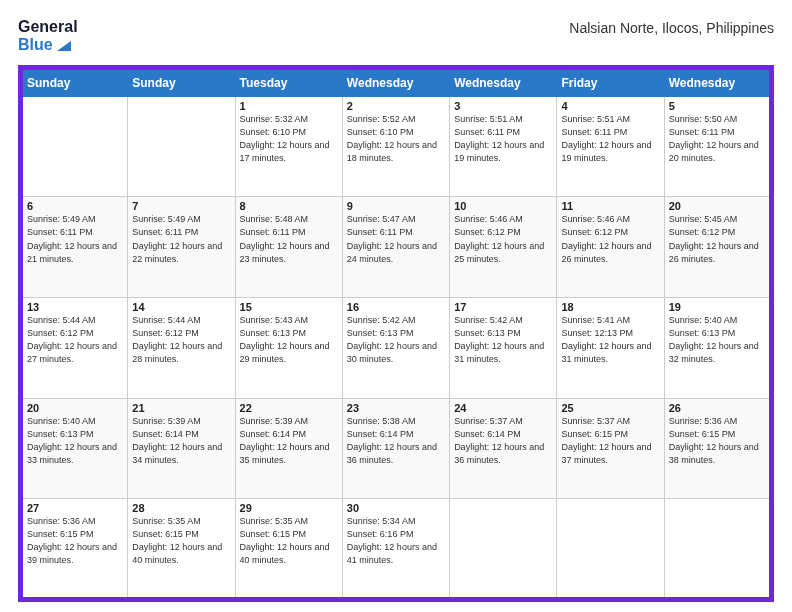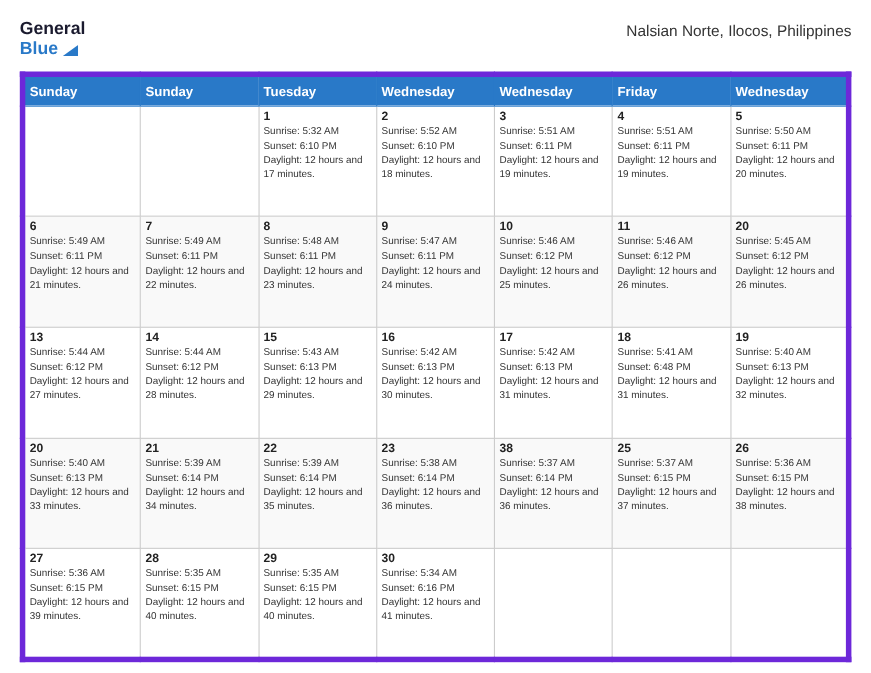--- a/index.html
+++ b/index.html
@@ -225,21 +225,21 @@
           </td>
           <td>
             <span class="day-num">17</span>
             <div class="day-info">Sunrise: 5:42 AM
 Sunset: 6:13 PM
 Daylight: 12 hours and 31 minutes.</div>
           </td>
           <td>
             <span class="day-num">18</span>
             <div class="day-info">Sunrise: 5:41 AM
-Sunset: 6:48 PM
+Sunset: 12:13 PM
 Daylight: 12 hours and 31 minutes.</div>
           </td>
           <td>
             <span class="day-num">19</span>
             <div class="day-info">Sunrise: 5:40 AM
 Sunset: 6:13 PM
 Daylight: 12 hours and 32 minutes.</div>
           </td>
         </tr>
         <tr>
@@ -261,21 +261,21 @@
 Sunset: 6:14 PM
 Daylight: 12 hours and 35 minutes.</div>
           </td>
           <td>
             <span class="day-num">23</span>
             <div class="day-info">Sunrise: 5:38 AM
 Sunset: 6:14 PM
 Daylight: 12 hours and 36 minutes.</div>
           </td>
           <td>
-            <span class="day-num">38</span>
+            <span class="day-num">24</span>
             <div class="day-info">Sunrise: 5:37 AM
 Sunset: 6:14 PM
 Daylight: 12 hours and 36 minutes.</div>
           </td>
           <td>
             <span class="day-num">25</span>
             <div class="day-info">Sunrise: 5:37 AM
 Sunset: 6:15 PM
 Daylight: 12 hours and 37 minutes.</div>
           </td>

